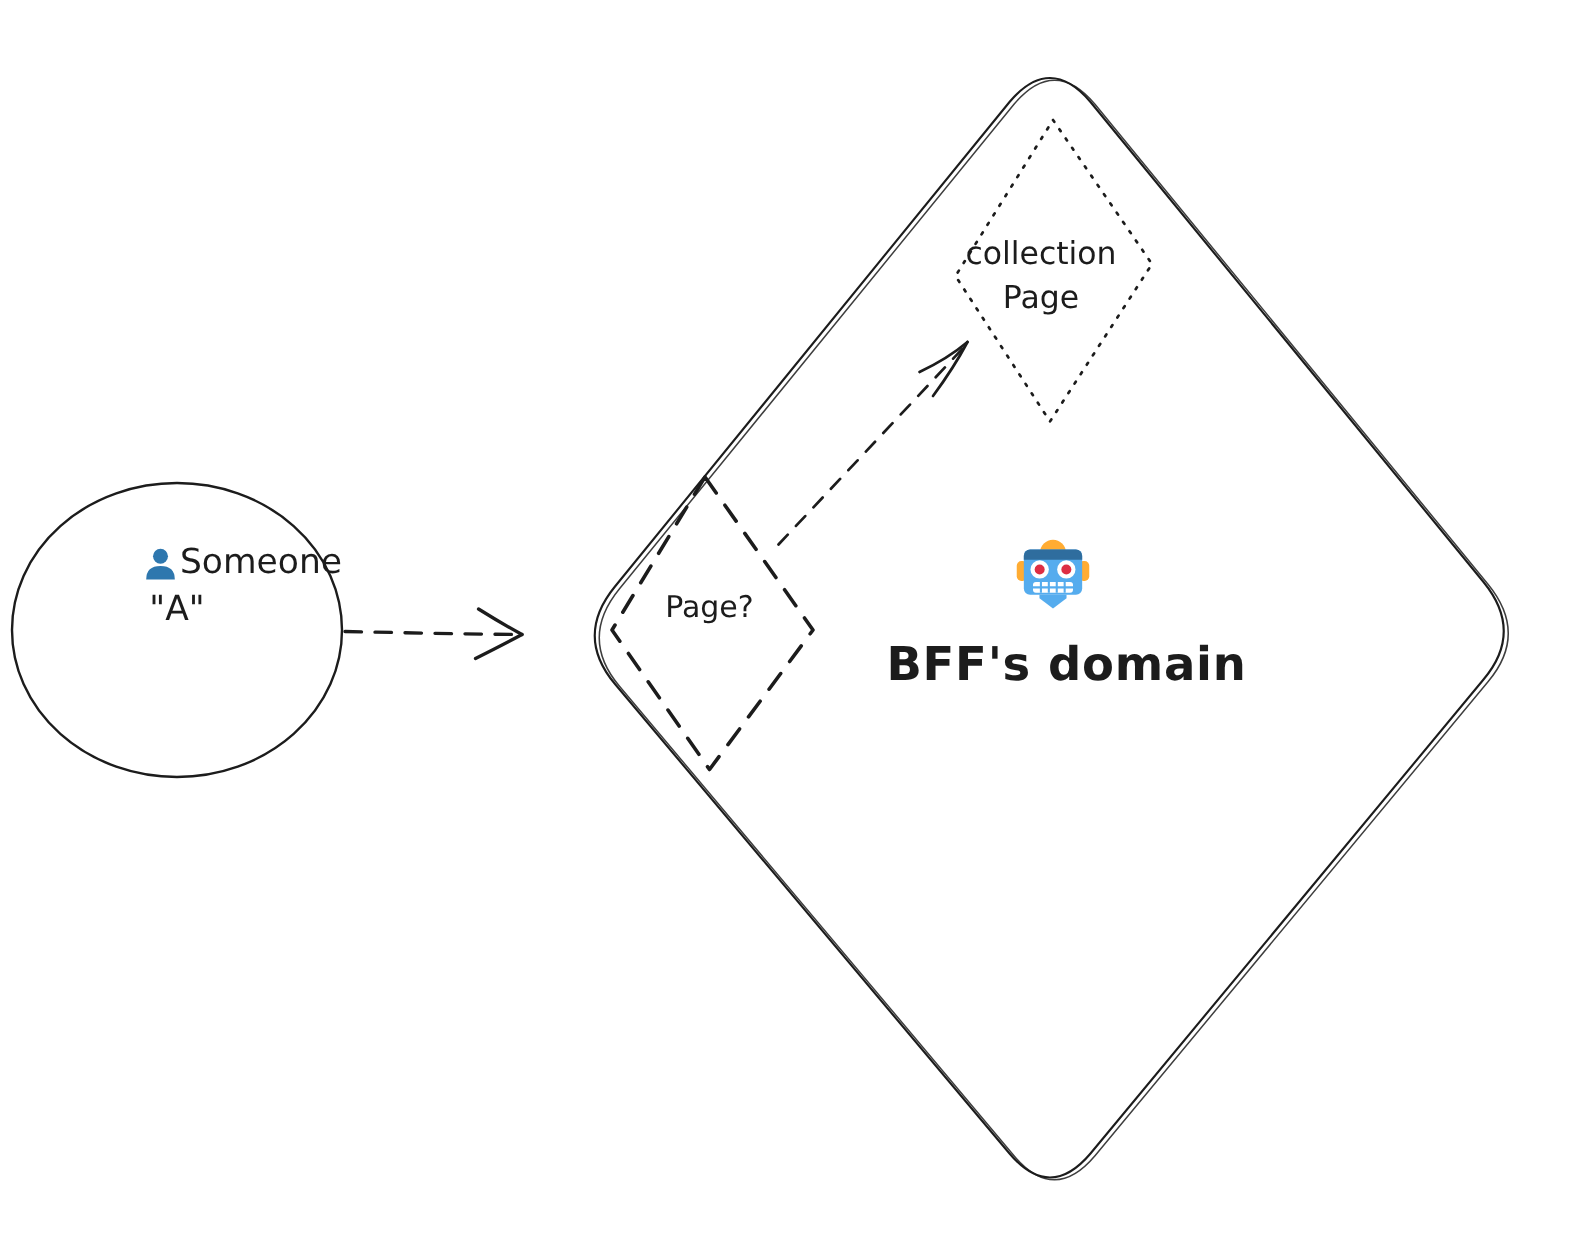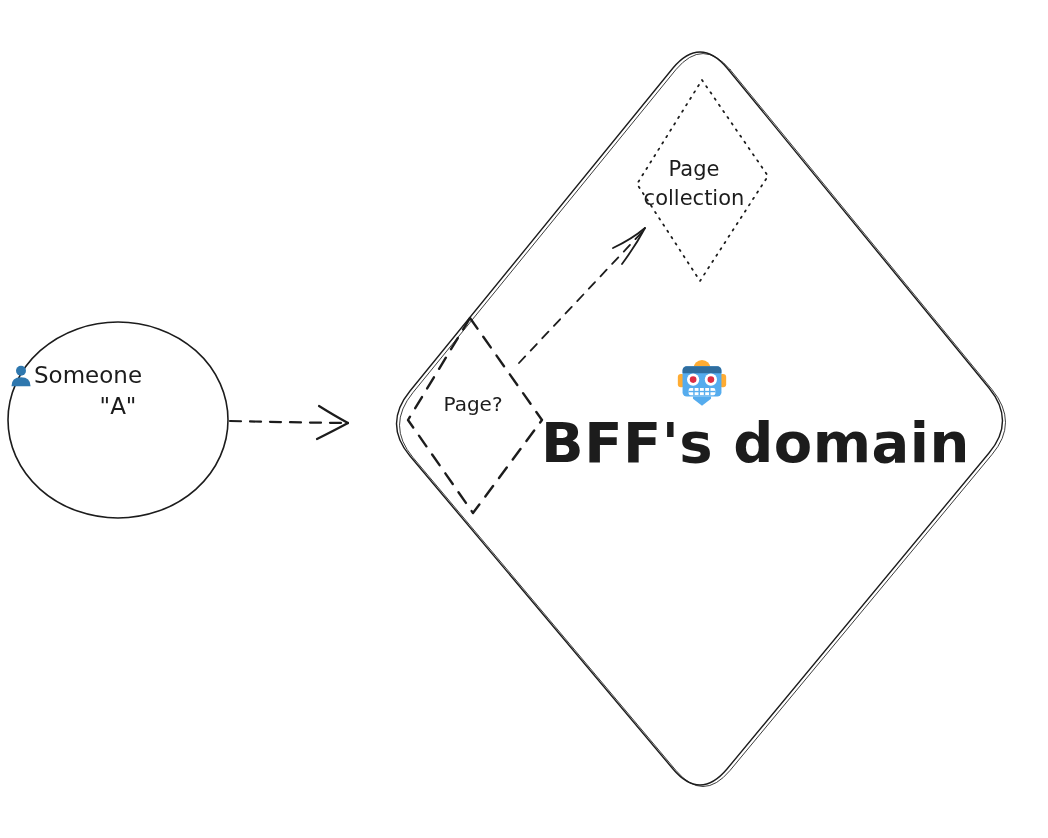--- a/index.html
+++ b/index.html
@@ -30,21 +30,21 @@
   }
   .actor-label {
     left: 8px; top: 360px;
     width: 220px;
     font-size: 23px;
     line-height: 31px;
   }
   .actor-line1 {
     display: flex;
     align-items: center;
-    justify-content: flex-start;
+    justify-content: flex-end;
   }
   .person-icon-wrap {
     display: inline-flex;
     width: 26px; height: 26px;
   }
   .which-page-label {
     left: 402px; top: 389px;
     width: 142px;
     font-size: 20px;
     line-height: 30px;
@@ -56,21 +56,21 @@
     line-height: 29px;
   }
   .robot-icon-wrap {
     position: absolute;
     left: 677px; top: 356px;
     width: 50px; height: 50px;
   }
   .bff-domain-label {
     left: 541px; top: 415px;
     width: 340px;
-    font-size: 56px;
+    font-size: 31px;
     font-weight: bold;
     letter-spacing: 0.5px;
     line-height: 56px;
   }
 </style>
 </head>
 <body>
 
 <div class="canvas">
 
@@ -111,22 +111,22 @@
       <span>Someone</span>
     </div>
     <div>"A"</div>
   </div>
 
   <div class="label which-page-label">
     <div>Page?</div>
   </div>
 
   <div class="label page-collection-label">
+    <div>collection</div>
     <div>Page</div>
-    <div>collection</div>
   </div>
 
   <div class="robot-icon-wrap">
     <svg width="50" height="50" viewBox="0 0 36 36" xmlns="http://www.w3.org/2000/svg">
 
       <circle cx="18" cy="9" r="6.2" fill="#ffac33"></circle>
 
       <rect x="0.6" y="13" width="5" height="9.5" rx="2.2" fill="#ffac33"></rect>
       <rect x="30.4" y="13" width="5" height="9.5" rx="2.2" fill="#ffac33"></rect>
 

